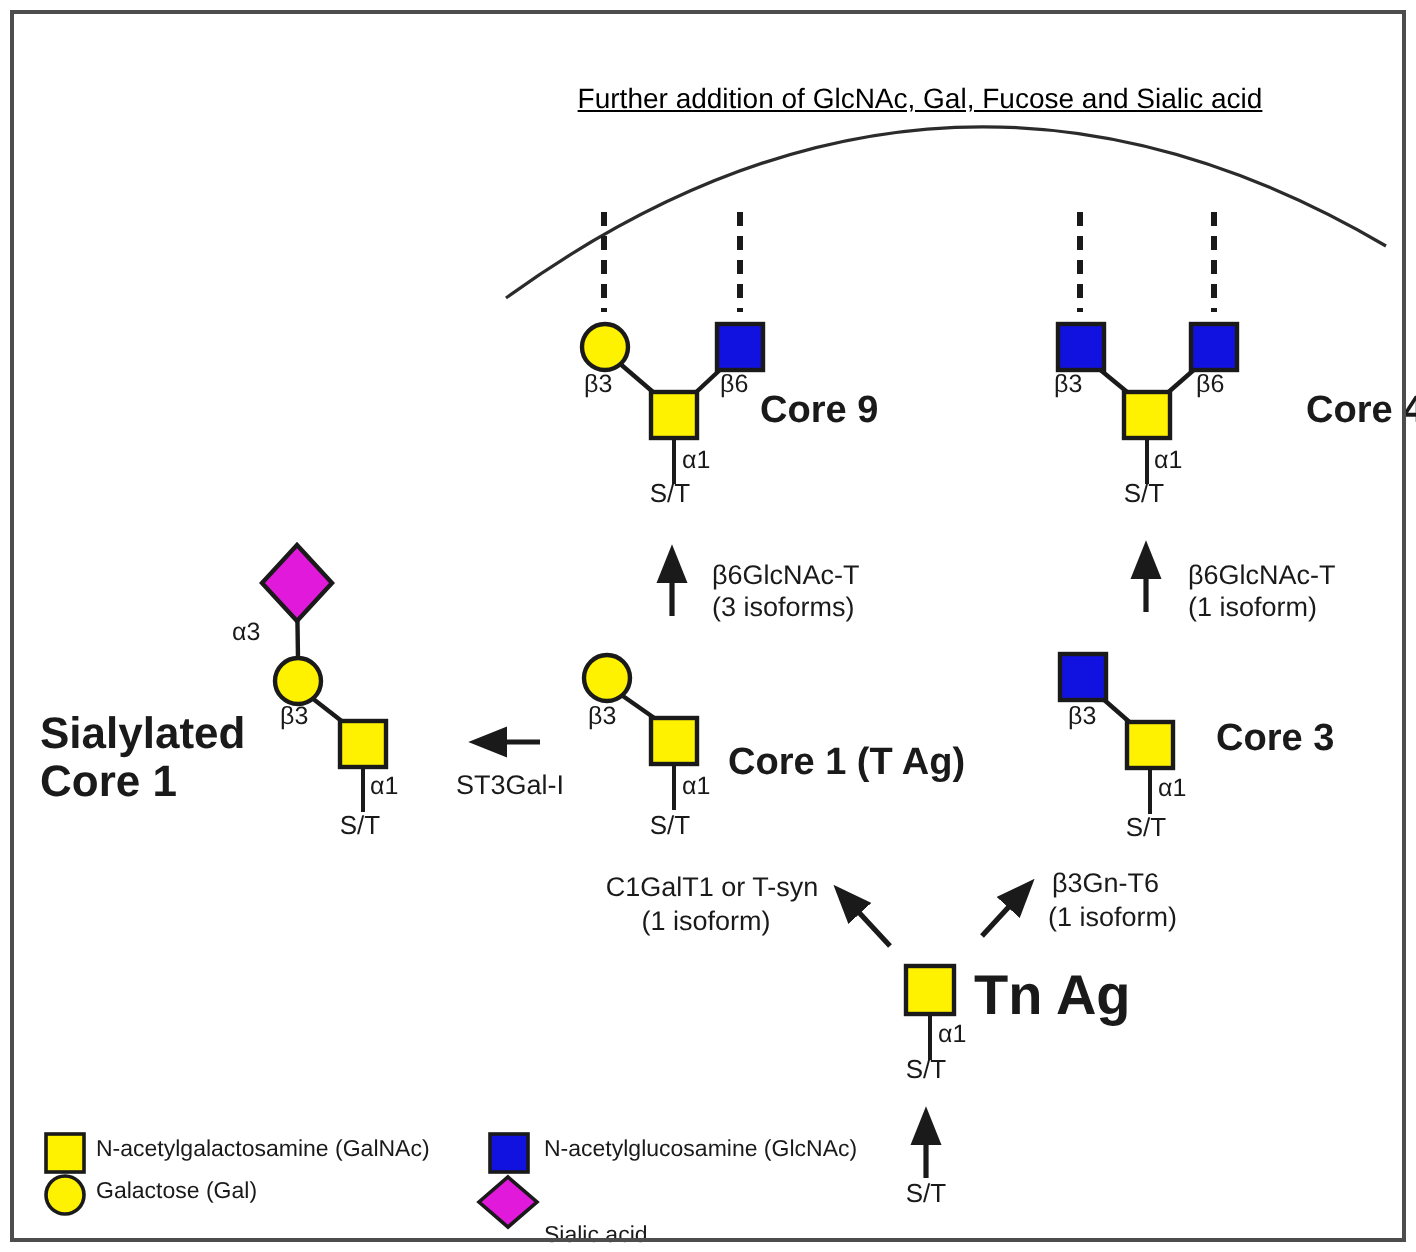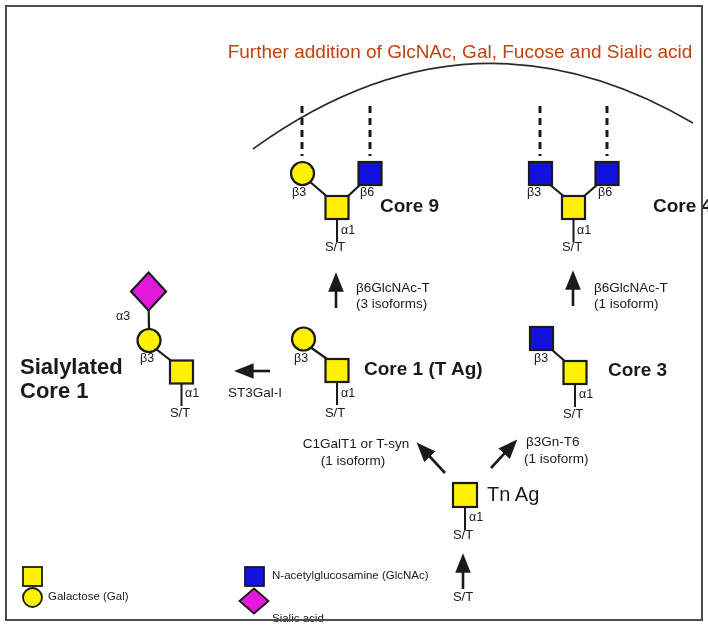--- a/index.html
+++ b/index.html
@@ -20,23 +20,23 @@
   .dash { stroke:var(--ink,#1a1a1a); stroke-width:3; fill:none; stroke-dasharray:7 5; }
   .arc  { stroke:#2b2b2b; stroke-width:1.6; fill:none; }
   .arrow { stroke:var(--ink,#1a1a1a); stroke-width:2.6; fill:none; }
   .ah { fill:var(--ink,#1a1a1a); }
   .fill-galnac { fill:var(--galnac,#fff200); }
   .fill-gal    { fill:var(--gal,#fff200); }
   .fill-glcnac { fill:var(--glcnac,#1212e0); }
   .fill-sialic { fill:var(--sialic,#e119db); }
   .lbl { position:absolute; white-space:nowrap; line-height:1.1; }
   .c { transform:translateX(-50%); }
-  .t-title { font-size:19px; color:#c2410c; }
+  .t-title { font-size:14px; color:#000000;text-decoration:underline; }
   .t-core  { font-size:19px; font-weight:bold; }
-  .t-tn    { font-size:20px; font-weight:normal; }
+  .t-tn    { font-size:28px; font-weight:bold; }
   .t-sial  { font-size:22px; font-weight:bold; }
   .t-link  { font-size:12.5px; }
   .t-st    { font-size:13px; }
   .t-enz   { font-size:13.5px; }
   .t-leg   { font-size:11.5px; }
 </style>
 </head>
 <body>
 
 <div class="canvas">
@@ -133,21 +133,21 @@
   <div class="lbl t-core" style="left:653px; top:196px;">Core 4</div>
   <div class="lbl t-link" style="left:577px; top:224px;">α1</div>
   <div class="lbl c t-st" style="left:572px; top:240px;">S/T</div>
 
   <div class="lbl t-enz" style="left:356px; top:281px;">β6GlcNAc-T</div>
   <div class="lbl t-enz" style="left:356px; top:297px;">(3 isoforms)</div>
   <div class="lbl t-enz" style="left:594px; top:281px;">β6GlcNAc-T</div>
   <div class="lbl t-enz" style="left:594px; top:297px;">(1 isoform)</div>
 
   <div class="lbl t-link" style="left:294px; top:352px;">β3</div>
-  <div class="lbl t-core" style="left:364px; top:359px;">Core 1 (T Ag)</div>
+  <div class="lbl t-core" style="left:364px; top:372px;">Core 1 (T Ag)</div>
   <div class="lbl t-link" style="left:341px; top:387px;">α1</div>
   <div class="lbl c t-st" style="left:335px; top:406px;">S/T</div>
 
   <div class="lbl t-link" style="left:534px; top:352px;">β3</div>
   <div class="lbl t-core" style="left:608px; top:360px;">Core 3</div>
   <div class="lbl t-link" style="left:579px; top:388px;">α1</div>
   <div class="lbl c t-st" style="left:573px; top:407px;">S/T</div>
 
   <div class="lbl t-link" style="left:116px; top:310px;">α3</div>
   <div class="lbl t-link" style="left:140px; top:352px;">β3</div>
@@ -162,18 +162,19 @@
   <div class="lbl c t-enz" style="left:353px; top:454px;">(1 isoform)</div>
   <div class="lbl t-enz" style="left:526px; top:435px;">β3Gn-T6</div>
   <div class="lbl t-enz" style="left:524px; top:452px;">(1 isoform)</div>
 
   <div class="lbl t-tn" style="left:487px; top:483px;">Tn Ag</div>
   <div class="lbl t-link" style="left:469px; top:511px;">α1</div>
   <div class="lbl c t-st" style="left:463px; top:528px;">S/T</div>
 
   <div class="lbl c t-st" style="left:463px; top:590px;">S/T</div>
 
+  <div class="lbl t-leg" style="left:48px; top:569px;">N-acetylgalactosamine (GalNAc)</div>
   <div class="lbl t-leg" style="left:48px; top:590px;">Galactose (Gal)</div>
   <div class="lbl t-leg" style="left:272px; top:569px;">N-acetylglucosamine (GlcNAc)</div>
   <div class="lbl t-leg" style="left:272px; top:612px;text-align:right;">Sialic acid</div>
 
   <div class="frame"></div>
 </div>
 
 </body></html>

